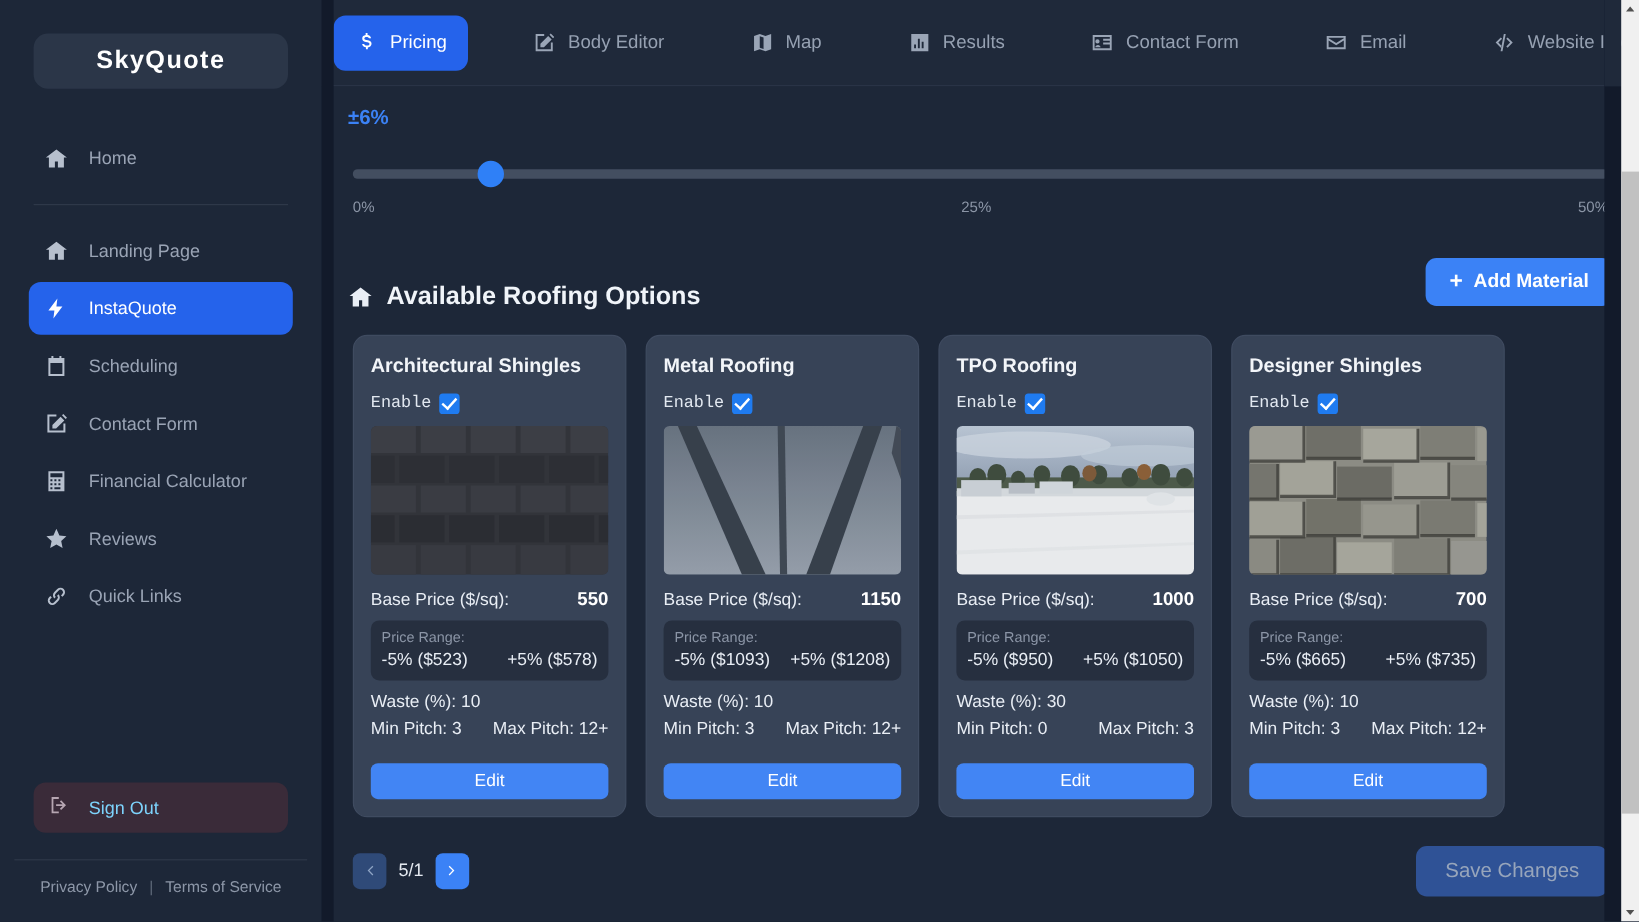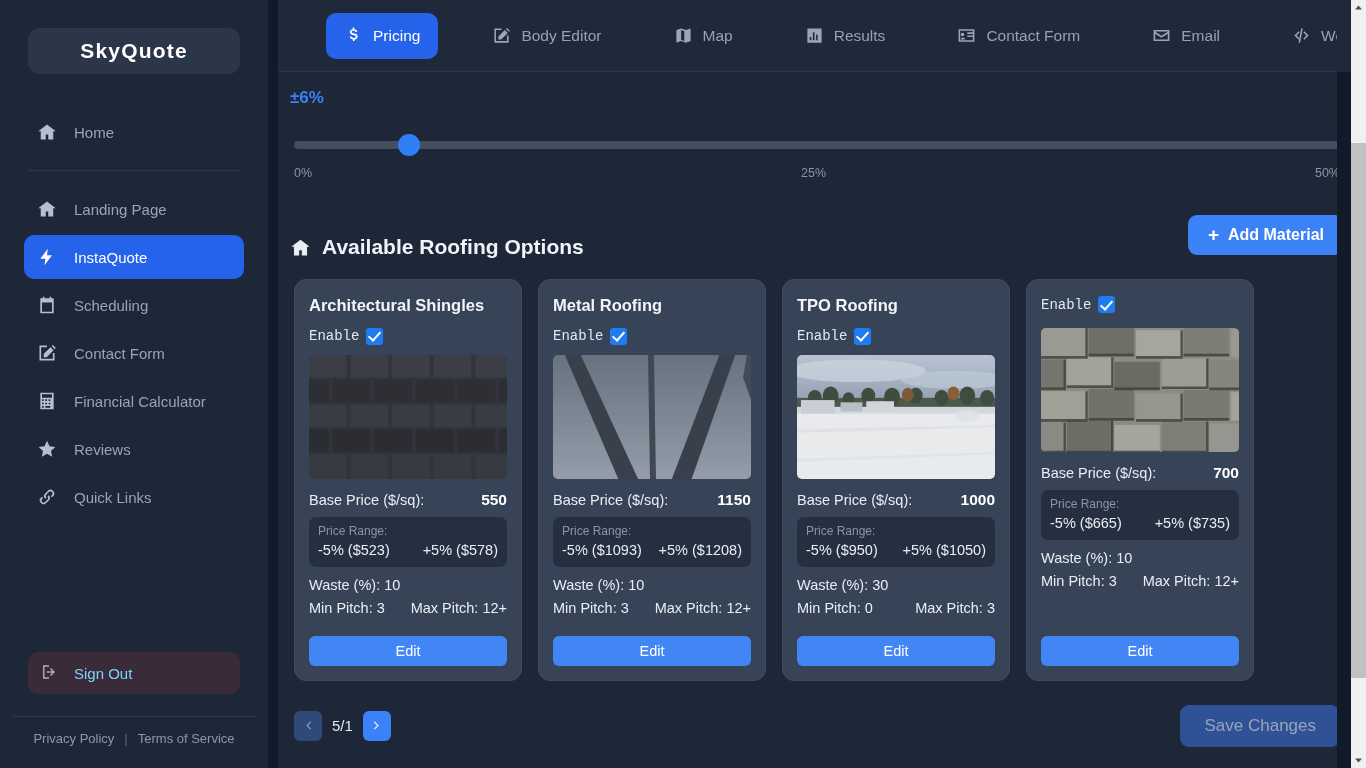--- a/index.html
+++ b/index.html
@@ -102,21 +102,21 @@
     padding: 0 18px;
     border-radius: 10px;
     color: #96a1b2;
     font-size: 15.5px;
     white-space: nowrap;
     cursor: pointer;
     flex: 0 0 auto;
   }
   .tab + .tab { margin-left: 36px; }
   .tab svg { width: 19px; height: 19px; fill: #9aa5b6; flex: 0 0 19px; }
-  .tab.active { background: #2563eb; color: #ffffff; margin-left: 48px; }
+  .tab.active { background: #2563eb; color: #ffffff; }
   .tab.active svg { fill: #ffffff; }
 
   .scroll-area {
     position: absolute; top: 72px; left: 0; right: 0; bottom: 0;
     background: #1d2738;
     padding: 0 22px 0 22px;
   }
 
   
   .price-range { padding: 16px 0 0 0; }
@@ -672,20 +672,21 @@
           <div class="row-pitch">
             <span><span>Min Pitch:</span> <span>0</span></span>
             <span><span>Max Pitch:</span> <span>3</span></span>
           </div>
           <div class="spacer"></div>
           <button class="edit-btn">Edit</button>
         </article>
 
         <article class="card">
           <div class="card-head">
+            <span class="card-title">Designer Shingles</span>
             <span class="enable-wrap">
               <span class="enable-label">Enable</span>
               <span class="cbx"></span>
             </span>
           </div>
           <div class="thumb">
             <svg viewBox="0 0 200 110" preserveAspectRatio="none">
               <rect width="200" height="110" fill="#8c8c84"></rect>
               <g>
                 <rect x="0" y="0" width="46" height="26" fill="#9a9a92"></rect>

